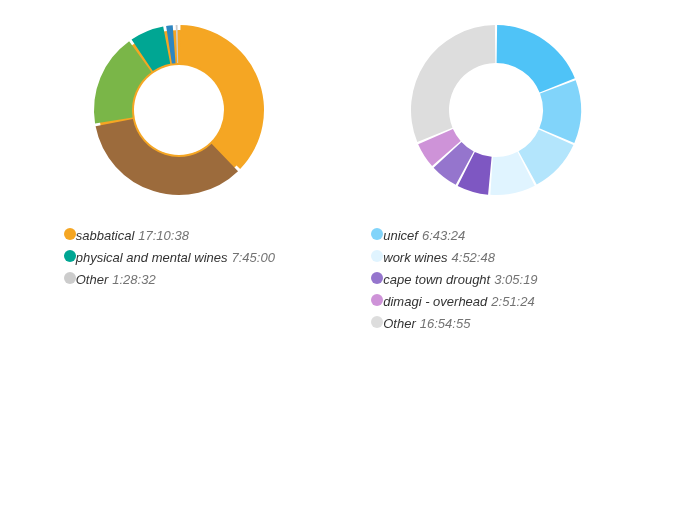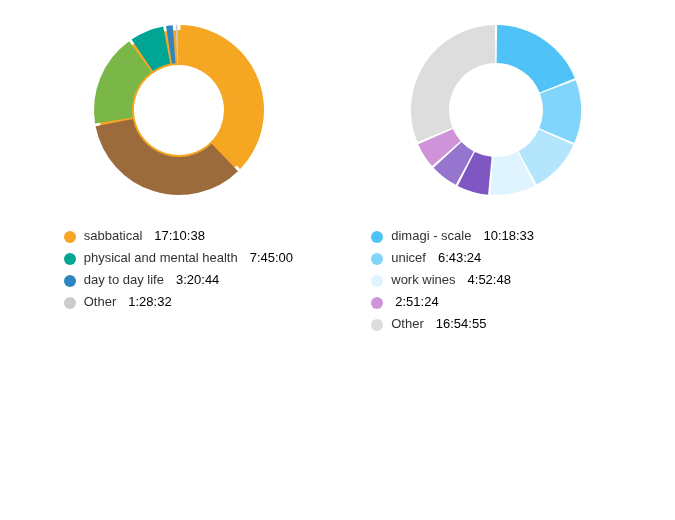--- a/index.html
+++ b/index.html
@@ -34,36 +34,36 @@
       align-items: flex-start;
     }
     .legend {
       display: flex;
       flex-direction: column;
       gap: 7px;
       min-width: 240px;
     }
     .legend-item {
       display: flex;
-      align-items: flex-end;
-      gap: 8px;
+      align-items: flex-start;
+      font-style: italic;
     }
     .legend-dot {
       width: 12px;
       height: 12px;
       border-radius: 50%;
       flex-shrink: 0;
     }
     .legend-label {
       font-size: 13px;
       color: #333;
     }
     .legend-value {
       font-size: 13px;
-      color: #000000;
+      color: #737373;
       margin-left: 4px;
     }
   </style>
 </head>
 <body>
 
 <div class="charts-row">
   <div class="chart-container">
     <svg class="donut" viewBox="0 0 200 200">
 
@@ -101,52 +101,48 @@
 
 <div class="legends-row">
   <div class="legend" id="legend1">
       <div class="legend-item">
         <div class="legend-dot" style="background: rgb(245, 166, 35);"></div>
         <span class="legend-label">sabbatical</span>
         <span class="legend-value">17:10:38</span>
       </div>
       <div class="legend-item">
         <div class="legend-dot" style="background: rgb(0, 166, 147);"></div>
-        <span class="legend-label">physical and mental health</span>
+        <span class="legend-label">physical and mental wines</span>
         <span class="legend-value">7:45:00</span>
-      </div>
-      <div class="legend-item">
-        <div class="legend-dot" style="background: rgb(46, 134, 193);"></div>
-        <span class="legend-label">day to day life</span>
-        <span class="legend-value">3:20:44</span>
       </div>
       <div class="legend-item">
         <div class="legend-dot" style="background: rgb(204, 204, 204);"></div>
         <span class="legend-label">Other</span>
         <span class="legend-value">1:28:32</span>
       </div>
     </div>
   <div class="legend" id="legend2">
-      <div class="legend-item">
-        <div class="legend-dot" style="background: rgb(79, 195, 247);"></div>
-        <span class="legend-label">dimagi - scale</span>
-        <span class="legend-value">10:18:33</span>
-      </div>
       <div class="legend-item">
         <div class="legend-dot" style="background: rgb(129, 212, 250);"></div>
         <span class="legend-label">unicef</span>
         <span class="legend-value">6:43:24</span>
       </div>
       <div class="legend-item">
         <div class="legend-dot" style="background: rgb(224, 244, 255);"></div>
         <span class="legend-label">work wines</span>
         <span class="legend-value">4:52:48</span>
       </div>
       <div class="legend-item">
+        <div class="legend-dot" style="background: rgb(149, 117, 205);"></div>
+        <span class="legend-label">cape town drought</span>
+        <span class="legend-value">3:05:19</span>
+      </div>
+      <div class="legend-item">
         <div class="legend-dot" style="background: rgb(206, 147, 216);"></div>
+        <span class="legend-label">dimagi - overhead</span>
         <span class="legend-value">2:51:24</span>
       </div>
       <div class="legend-item">
         <div class="legend-dot" style="background: rgb(221, 221, 221);"></div>
         <span class="legend-label">Other</span>
         <span class="legend-value">16:54:55</span>
       </div>
     </div>
 </div>
 

